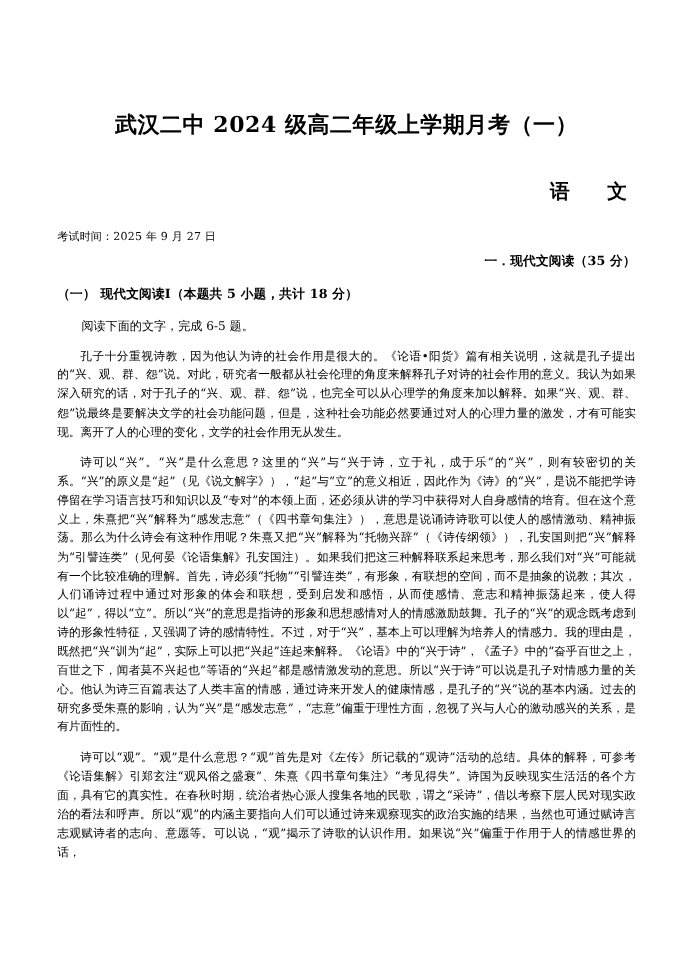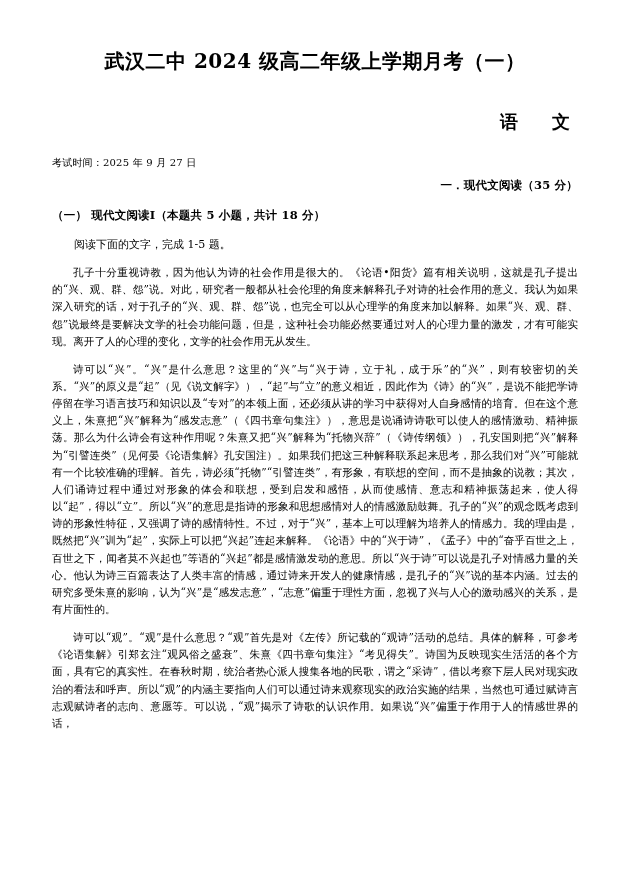--- a/index.html
+++ b/index.html
@@ -19,21 +19,21 @@
     width: 630px;
     height: 891px;
     box-sizing: border-box;
     padding: 0 52px;
   }
   .doc-title {
     text-align: center;
     font-size: 20px;
     font-weight: bold;
     letter-spacing: 0.5px;
-    margin-top: 48px;
+    margin-top: 100px;
     line-height: 1.3;
   }
   .doc-subject {
     text-align: right;
     font-size: 18px;
     font-weight: bold;
     letter-spacing: 8px;
     margin-top: 36px;
     font-family: Liberation Mono, monospace;
   }
@@ -78,19 +78,19 @@
   <div class="doc-title">武汉二中 2024 级高二年级上学期月考（一）</div>
 
   <div class="doc-subject">语　文</div>
 
   <div class="exam-time">考试时间：2025 年 9 月 27 日</div>
 
   <div class="section-head">一．现代文阅读（35 分）</div>
 
   <div class="subsection-head">（一） 现代文阅读Ⅰ（本题共 5 小题，共计 18 分）</div>
 
-  <div class="lead">阅读下面的文字，完成 1-5 题。</div>
+  <div class="lead">阅读下面的文字，完成 6-5 题。</div>
 
   <div class="para">孔子十分重视诗教，因为他认为诗的社会作用是很大的。《论语•阳货》篇有相关说明，这就是孔子提出的“兴、观、群、怨”说。对此，研究者一般都从社会伦理的角度来解释孔子对诗的社会作用的意义。我认为如果深入研究的话，对于孔子的“兴、观、群、怨”说，也完全可以从心理学的角度来加以解释。如果“兴、观、群、怨”说最终是要解决文学的社会功能问题，但是，这种社会功能必然要通过对人的心理力量的激发，才有可能实现。离开了人的心理的变化，文学的社会作用无从发生。</div>
   <div class="para">诗可以“兴”。“兴”是什么意思？这里的“兴”与“兴于诗，立于礼，成于乐”的“兴”，则有较密切的关系。“兴”的原义是“起”（见《说文解字》），“起”与“立”的意义相近，因此作为《诗》的“兴”，是说不能把学诗停留在学习语言技巧和知识以及“专对”的本领上面，还必须从讲的学习中获得对人自身感情的培育。但在这个意义上，朱熹把“兴”解释为“感发志意”（《四书章句集注》），意思是说诵诗诗歌可以使人的感情激动、精神振荡。那么为什么诗会有这种作用呢？朱熹又把“兴”解释为“托物兴辞”（《诗传纲领》），孔安国则把“兴”解释为“引譬连类”（见何晏《论语集解》孔安国注）。如果我们把这三种解释联系起来思考，那么我们对“兴”可能就有一个比较准确的理解。首先，诗必须“托物”“引譬连类”，有形象，有联想的空间，而不是抽象的说教；其次，人们诵诗过程中通过对形象的体会和联想，受到启发和感悟，从而使感情、意志和精神振荡起来，使人得以“起”，得以“立”。所以“兴”的意思是指诗的形象和思想感情对人的情感激励鼓舞。孔子的“兴”的观念既考虑到诗的形象性特征，又强调了诗的感情特性。不过，对于“兴”，基本上可以理解为培养人的情感力。我的理由是，既然把“兴”训为“起”，实际上可以把“兴起”连起来解释。《论语》中的“兴于诗”，《孟子》中的“奋乎百世之上，百世之下，闻者莫不兴起也”等语的“兴起”都是感情激发动的意思。所以“兴于诗”可以说是孔子对情感力量的关心。他认为诗三百篇表达了人类丰富的情感，通过诗来开发人的健康情感，是孔子的“兴”说的基本内涵。过去的研究多受朱熹的影响，认为“兴”是“感发志意”，“志意”偏重于理性方面，忽视了兴与人心的激动感兴的关系，是有片面性的。</div>
   <div class="para">诗可以“观”。“观”是什么意思？“观”首先是对《左传》所记载的“观诗”活动的总结。具体的解释，可参考《论语集解》引郑玄注“观风俗之盛衰”、朱熹《四书章句集注》“考见得失”。诗国为反映现实生活活的各个方面，具有它的真实性。在春秋时期，统治者热心派人搜集各地的民歌，谓之“采诗”，借以考察下层人民对现实政治的看法和呼声。所以“观”的内涵主要指向人们可以通过诗来观察现实的政治实施的结果，当然也可通过赋诗言志观赋诗者的志向、意愿等。可以说，“观”揭示了诗歌的认识作用。如果说“兴”偏重于作用于人的情感世界的话，</div>
 
 </div>
 
 </body></html>

